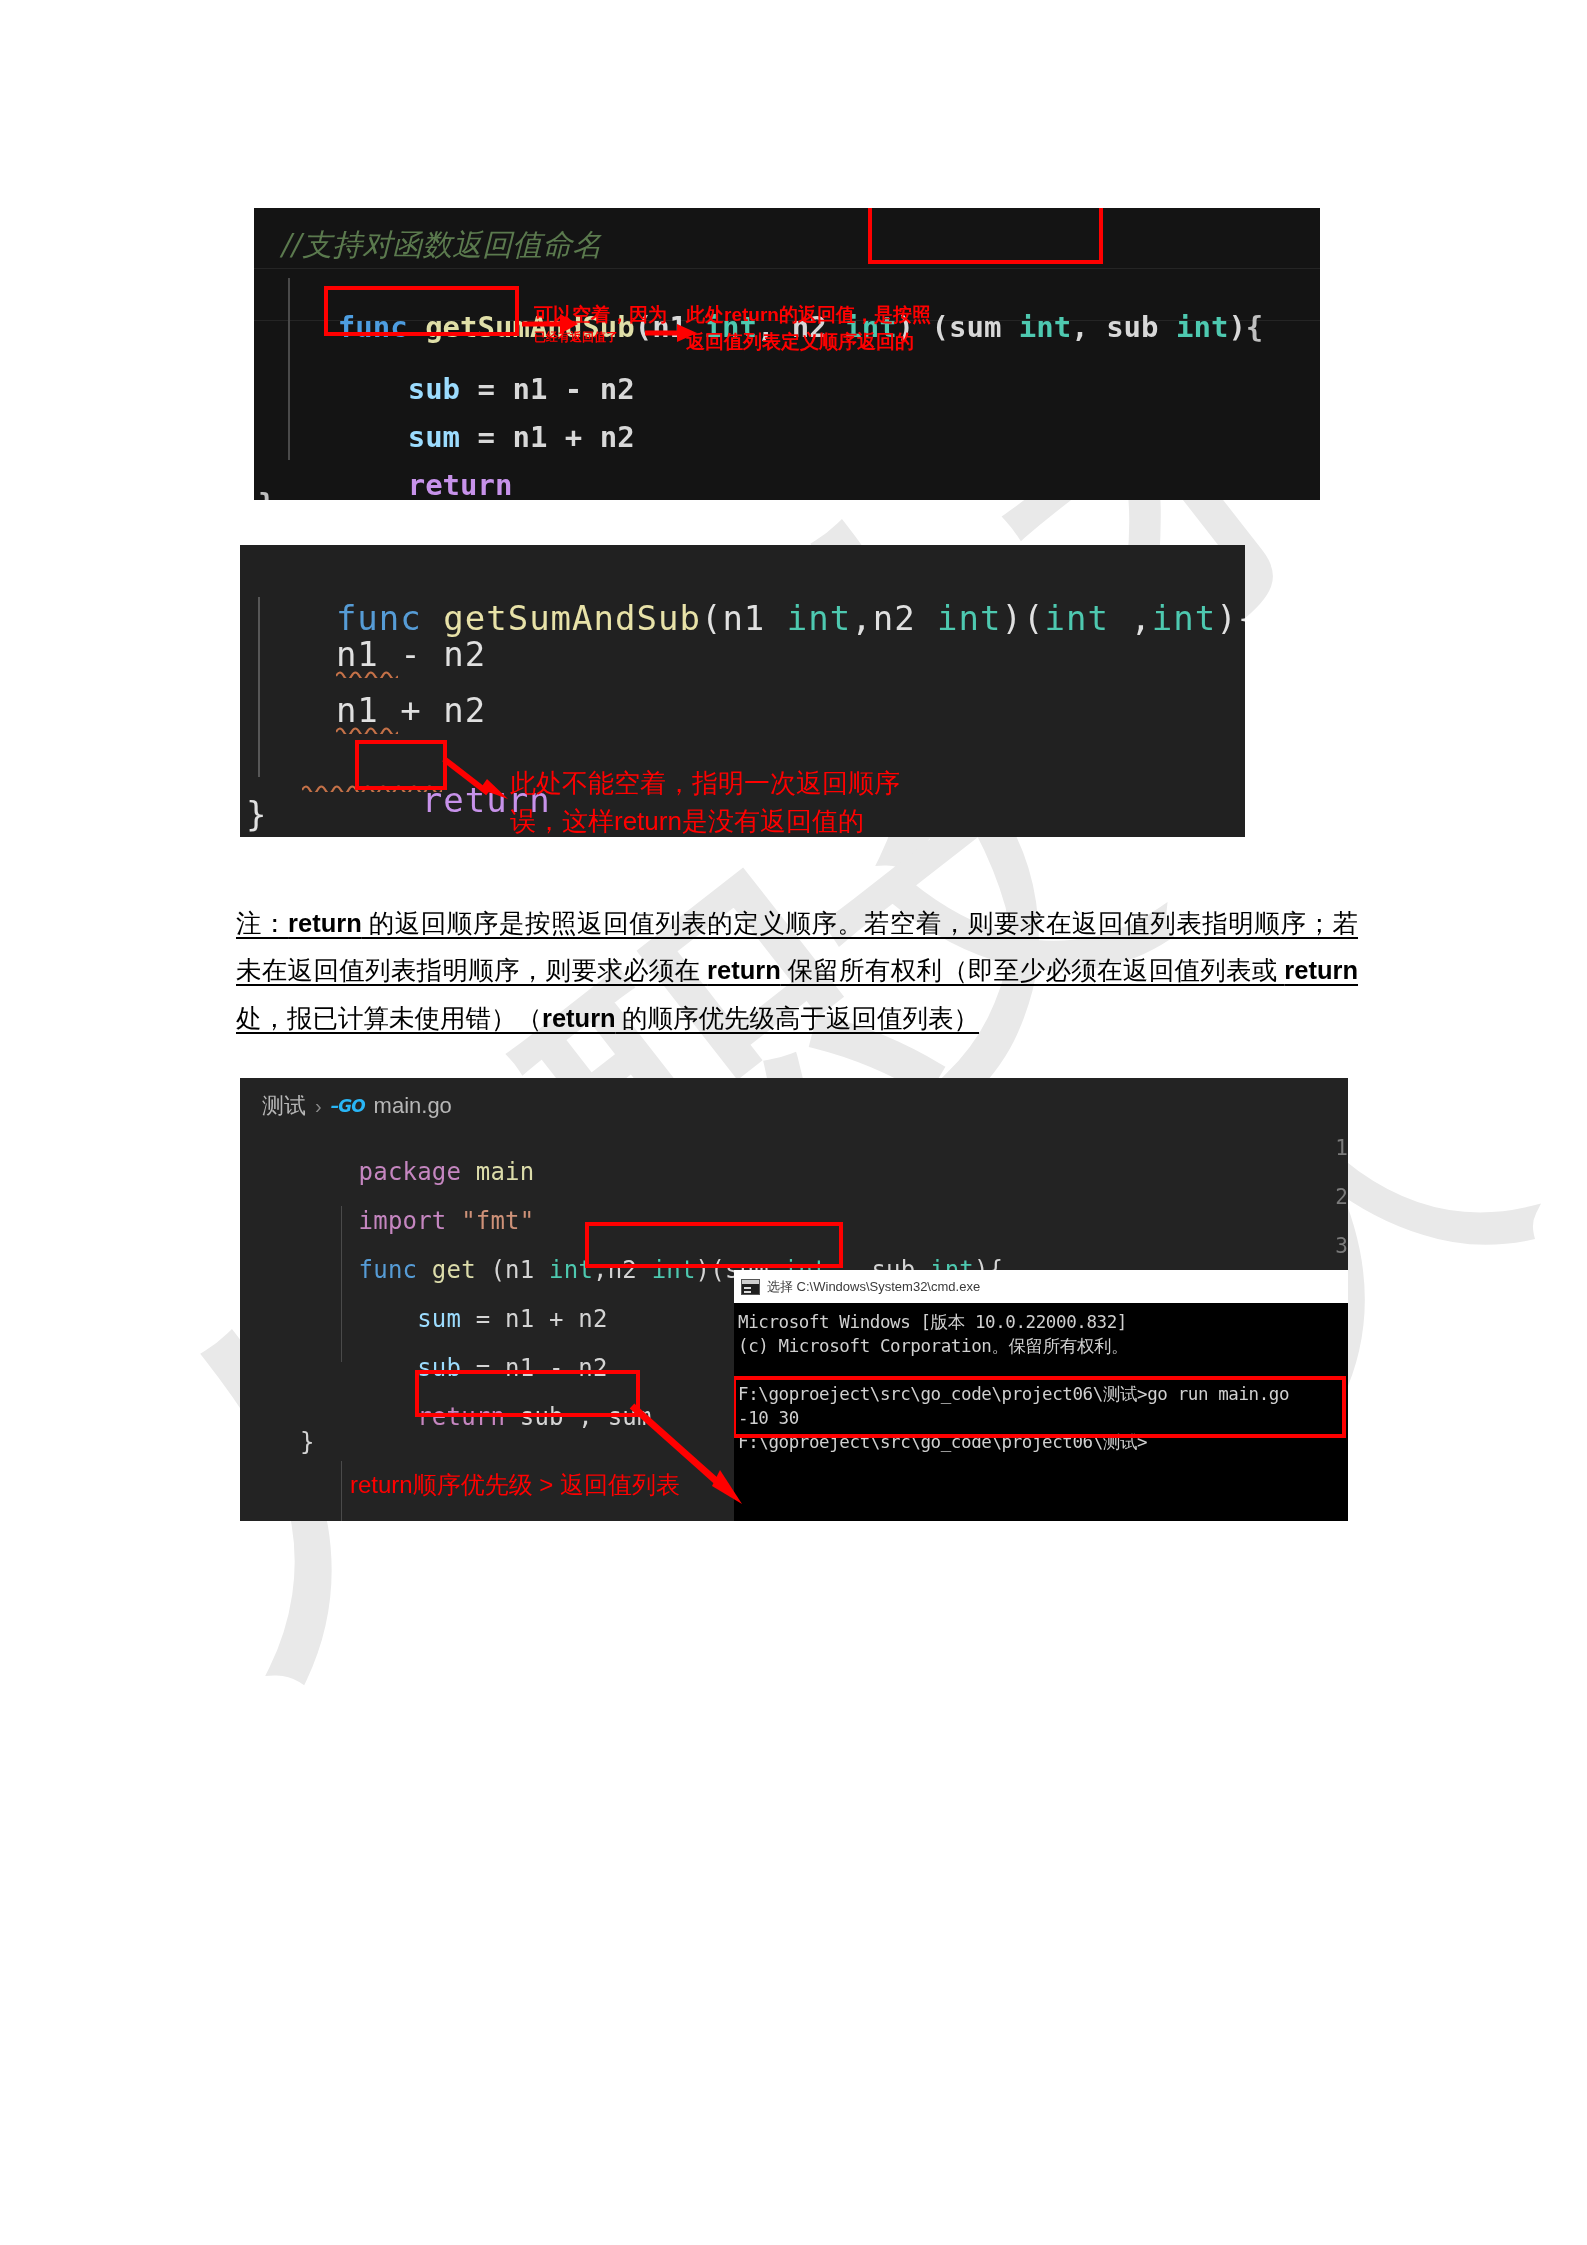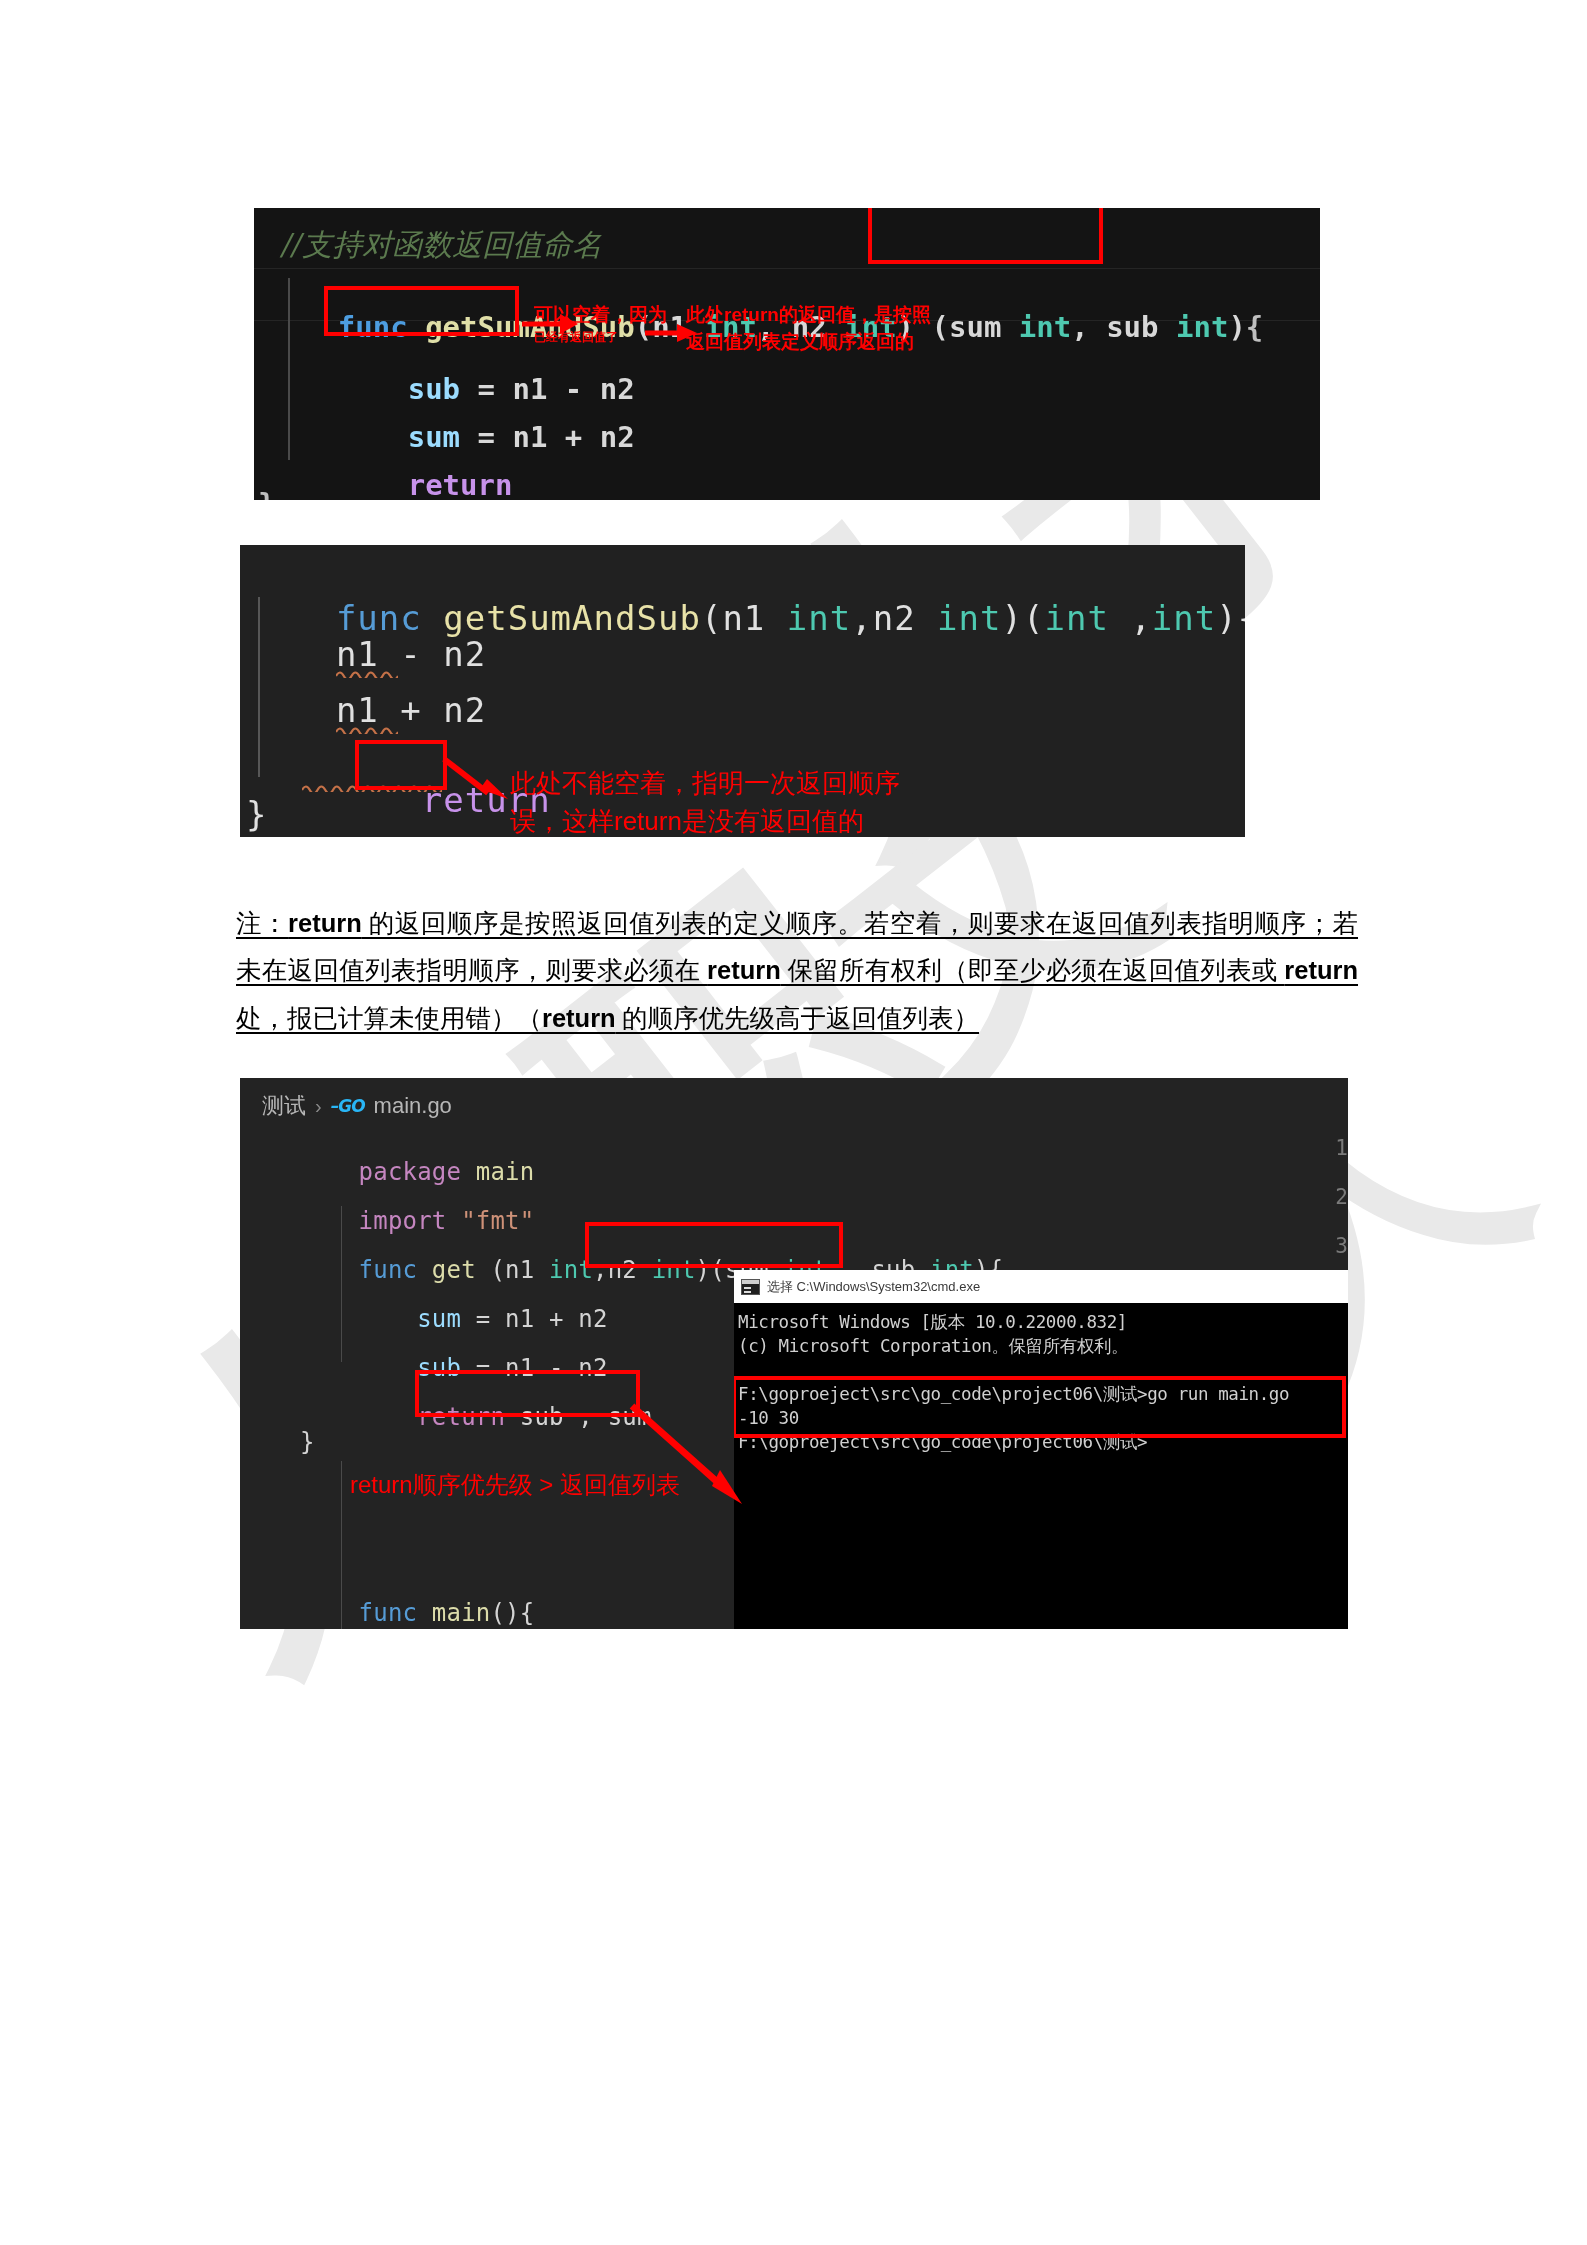--- a/index.html
+++ b/index.html
@@ -90,21 +90,21 @@
 
   
   .squiggle {
     position: absolute;
     height: 9px;
   }
 
   
   #block3 {
     left: 240px; top: 1078px;
-    width: 1108px; height: 551px;
+    width: 1108px; height: 443px;
     background: #232323;
   }
   #block3 .breadcrumb {
     position: absolute;
     left: 22px; top: 13px;
     font-family: "Liberation Sans", sans-serif;
     font-size: 22px;
     color: #b6b6b6;
     display: flex;
     align-items: center;

